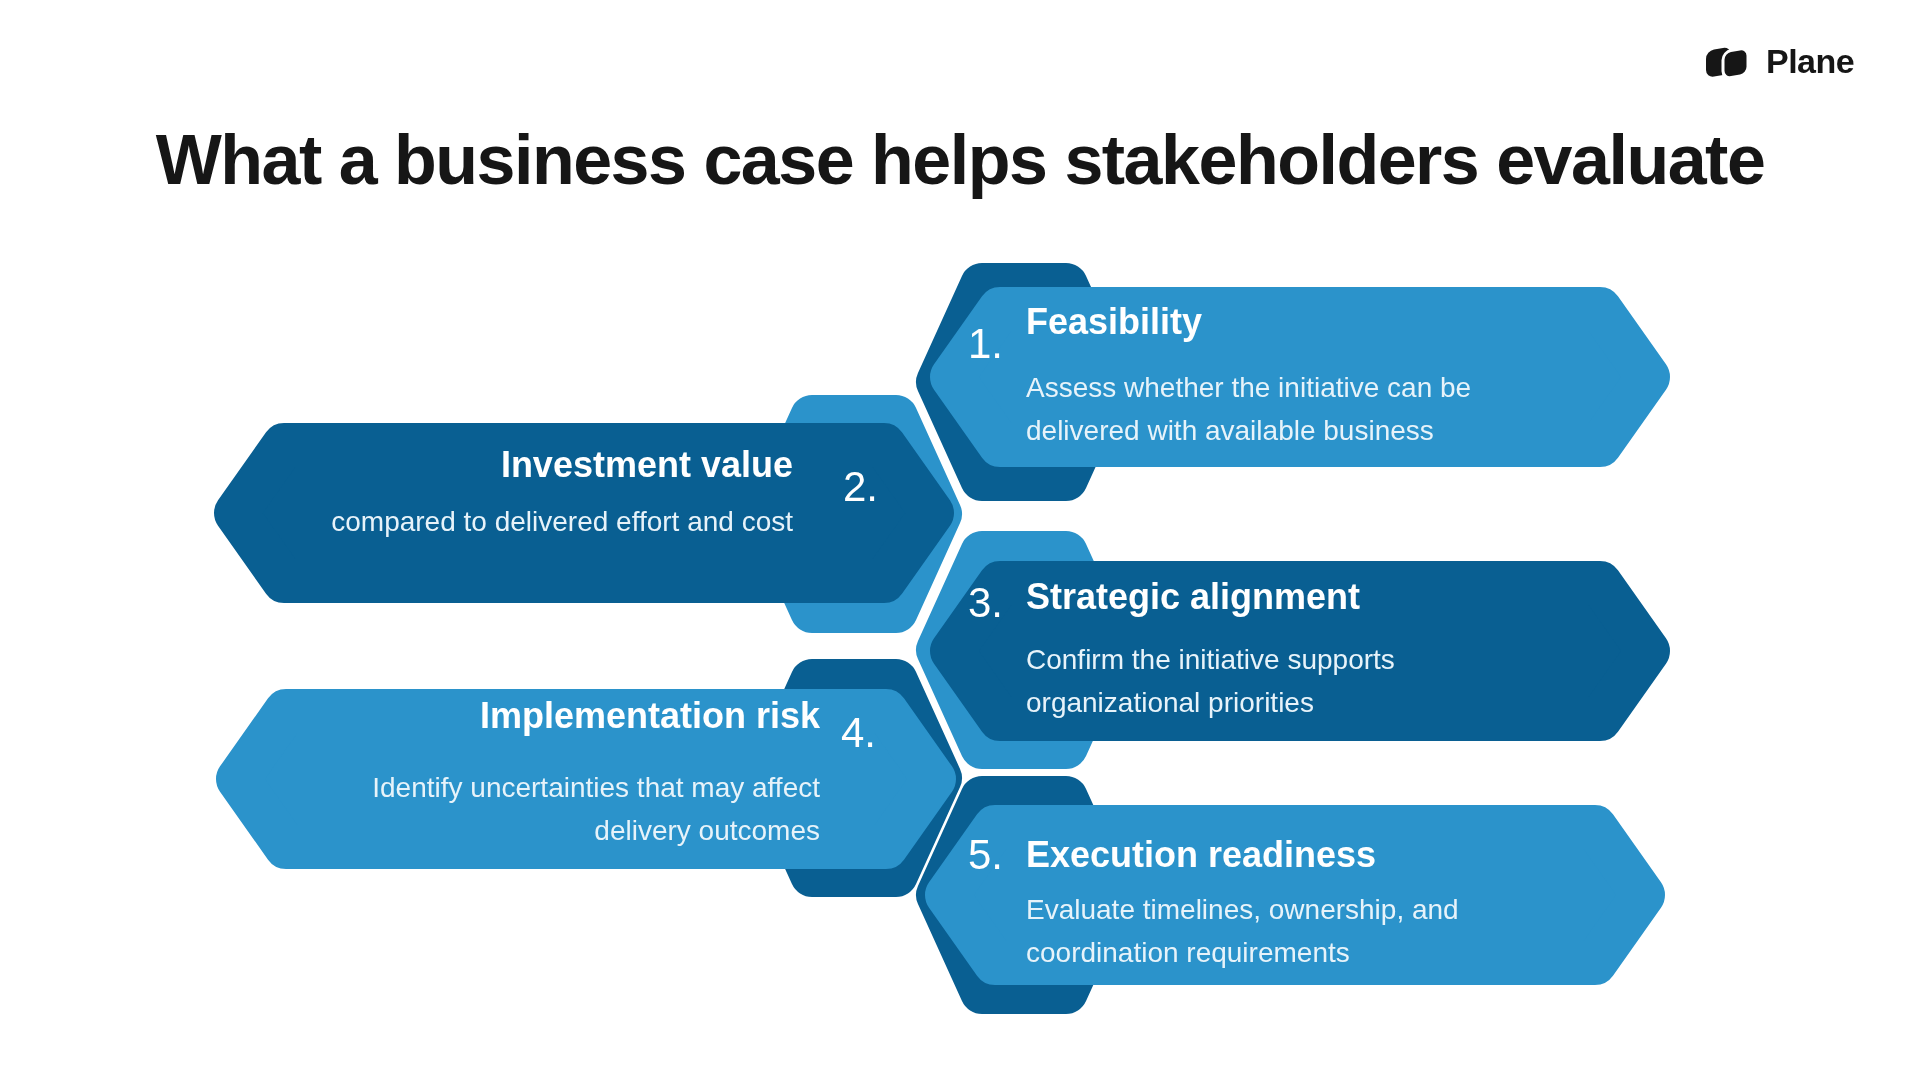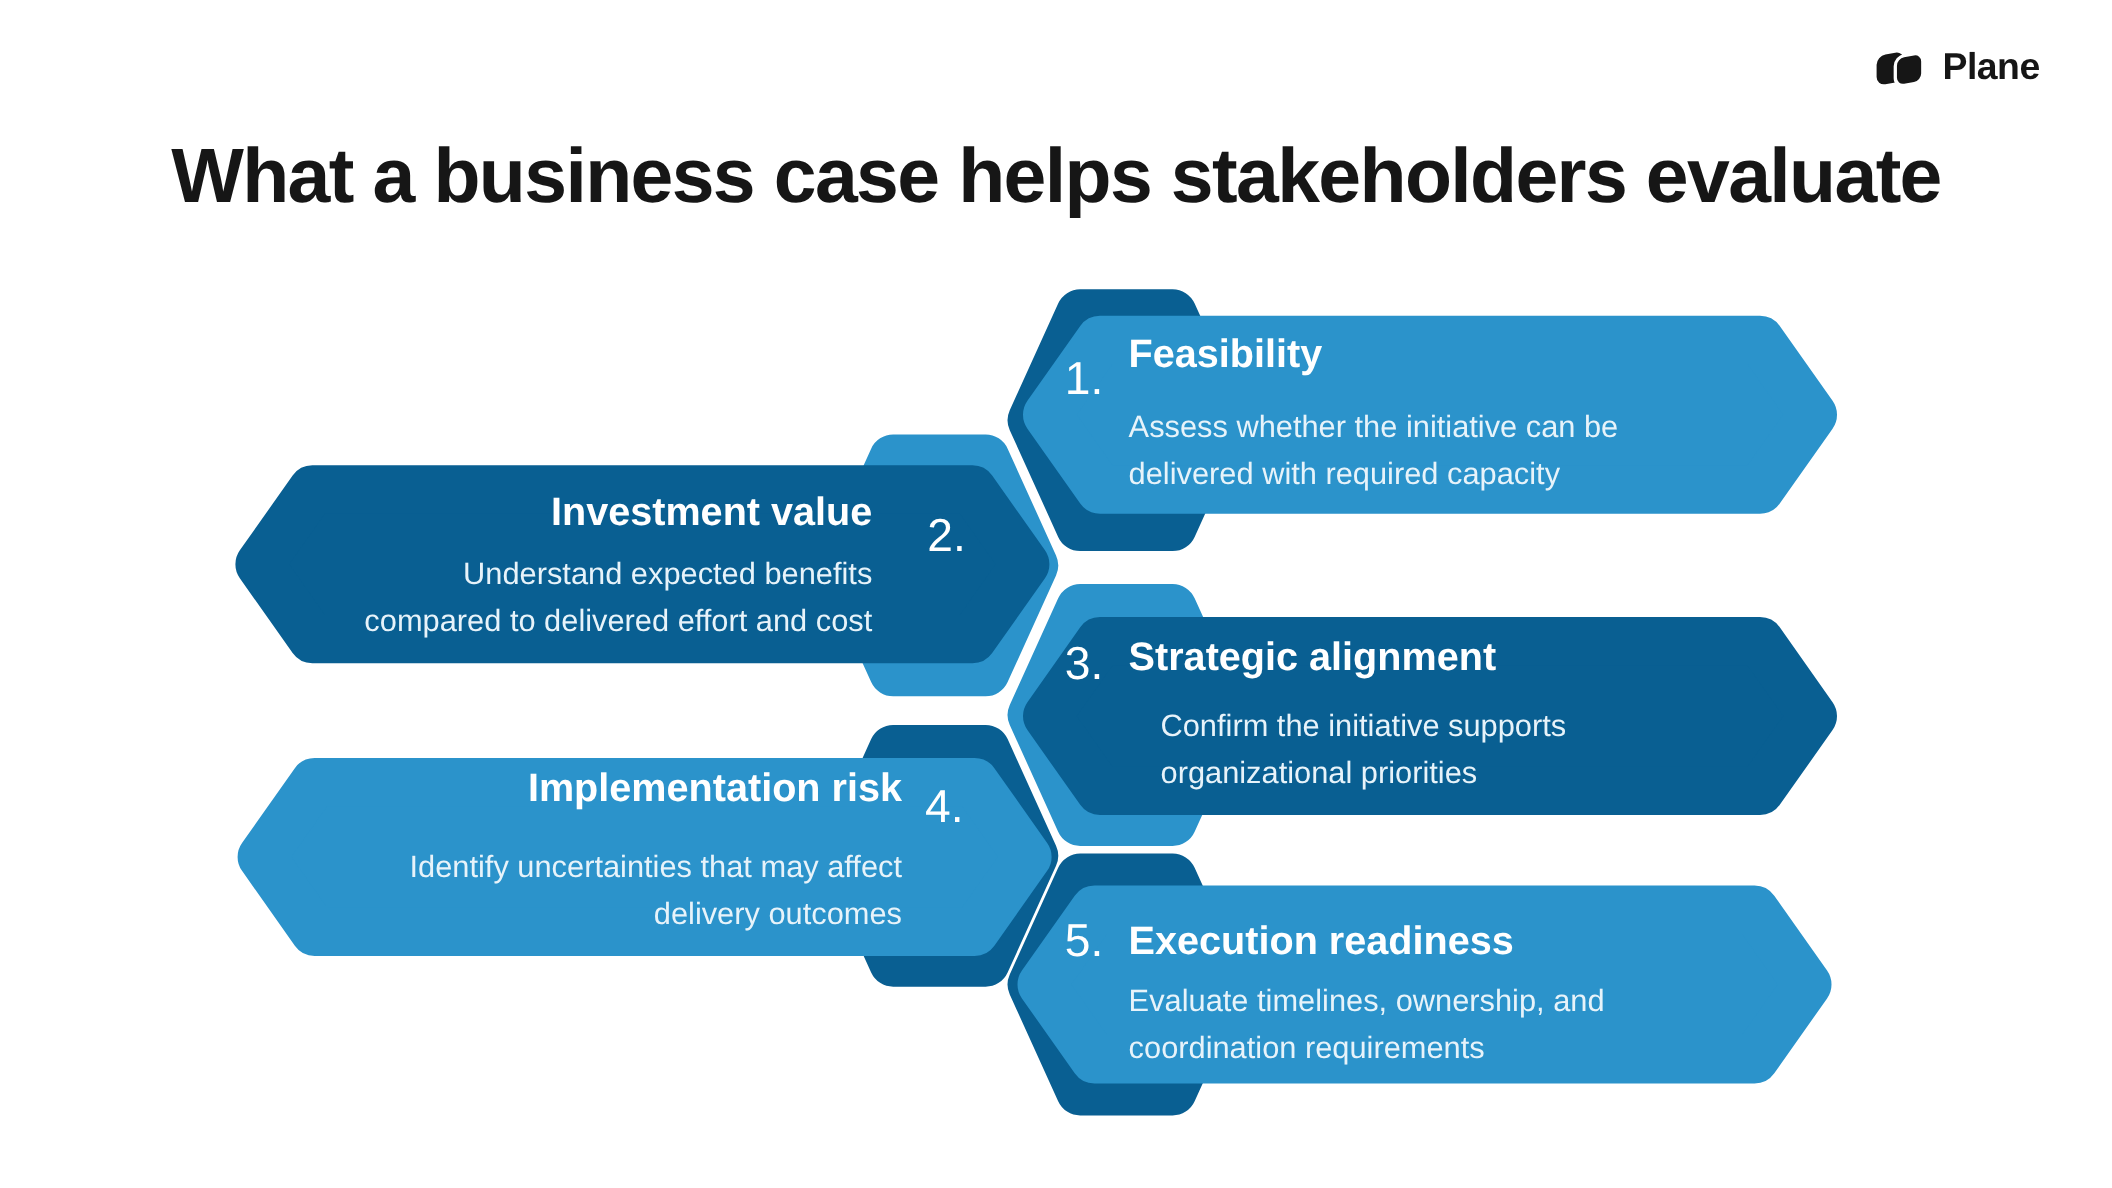--- a/index.html
+++ b/index.html
@@ -51,49 +51,48 @@
     <svg class="shape" style="left:916px;top:263px;" width="216" height="238">
       <polygon class="hex-dark" points="66,22 150,22 194,119 150,216 66,216 22,119"></polygon>
     </svg>
     <svg class="shape" style="left:930px;top:287px;" width="740" height="180">
       <polygon class="hex-light" points="70,22 670,22 718,90 670,158 70,158 22,90"></polygon>
     </svg>
     <div class="num" style="left:968px;top:321px;">1.</div>
     <div class="item-title" style="left:1026px;top:300px;">Feasibility</div>
     <div class="item-desc" style="left:1026px;top:366px;width:560px;">
       <div>Assess whether the initiative can be</div>
-      <div>delivered with required capacity</div>
+      <div>delivered with available business</div>
     </div>
   </div>
 
   <div>
     <svg class="shape" style="left:746px;top:395px;" width="216" height="238">
       <polygon class="hex-light" points="66,22 150,22 194,119 150,216 66,216 22,119"></polygon>
     </svg>
     <svg class="shape" style="left:214px;top:423px;" width="740" height="180">
       <polygon class="hex-dark" points="70,22 670,22 718,90 670,158 70,158 22,90"></polygon>
     </svg>
     <div class="num alignR" style="left:738px;top:464px;width:140px;">2.</div>
     <div class="item-title alignR" style="left:295px;top:443px;width:498px;">Investment value</div>
     <div class="item-desc alignR" style="left:245px;top:500px;width:548px;">
-      <div>Understand expected benefits</div>
       <div>compared to delivered effort and cost</div>
     </div>
   </div>
 
   <div>
     <svg class="shape" style="left:916px;top:531px;" width="216" height="238">
       <polygon class="hex-light" points="66,22 150,22 194,119 150,216 66,216 22,119"></polygon>
     </svg>
     <svg class="shape" style="left:930px;top:561px;" width="740" height="180">
       <polygon class="hex-dark" points="70,22 670,22 718,90 670,158 70,158 22,90"></polygon>
     </svg>
     <div class="num" style="left:968px;top:580px;">3.</div>
     <div class="item-title" style="left:1026px;top:575px;">Strategic alignment</div>
-    <div class="item-desc" style="left:1055px;top:638px;width:560px;">
+    <div class="item-desc" style="left:1026px;top:638px;width:560px;">
       <div>Confirm the initiative supports</div>
       <div>organizational priorities</div>
     </div>
   </div>
 
   <div>
     <svg class="shape" style="left:746px;top:659px;" width="216" height="238">
       <polygon class="hex-dark" points="66,22 150,22 194,119 150,216 66,216 22,119"></polygon>
     </svg>
     <svg class="shape" style="left:216px;top:689px;" width="740" height="180">

